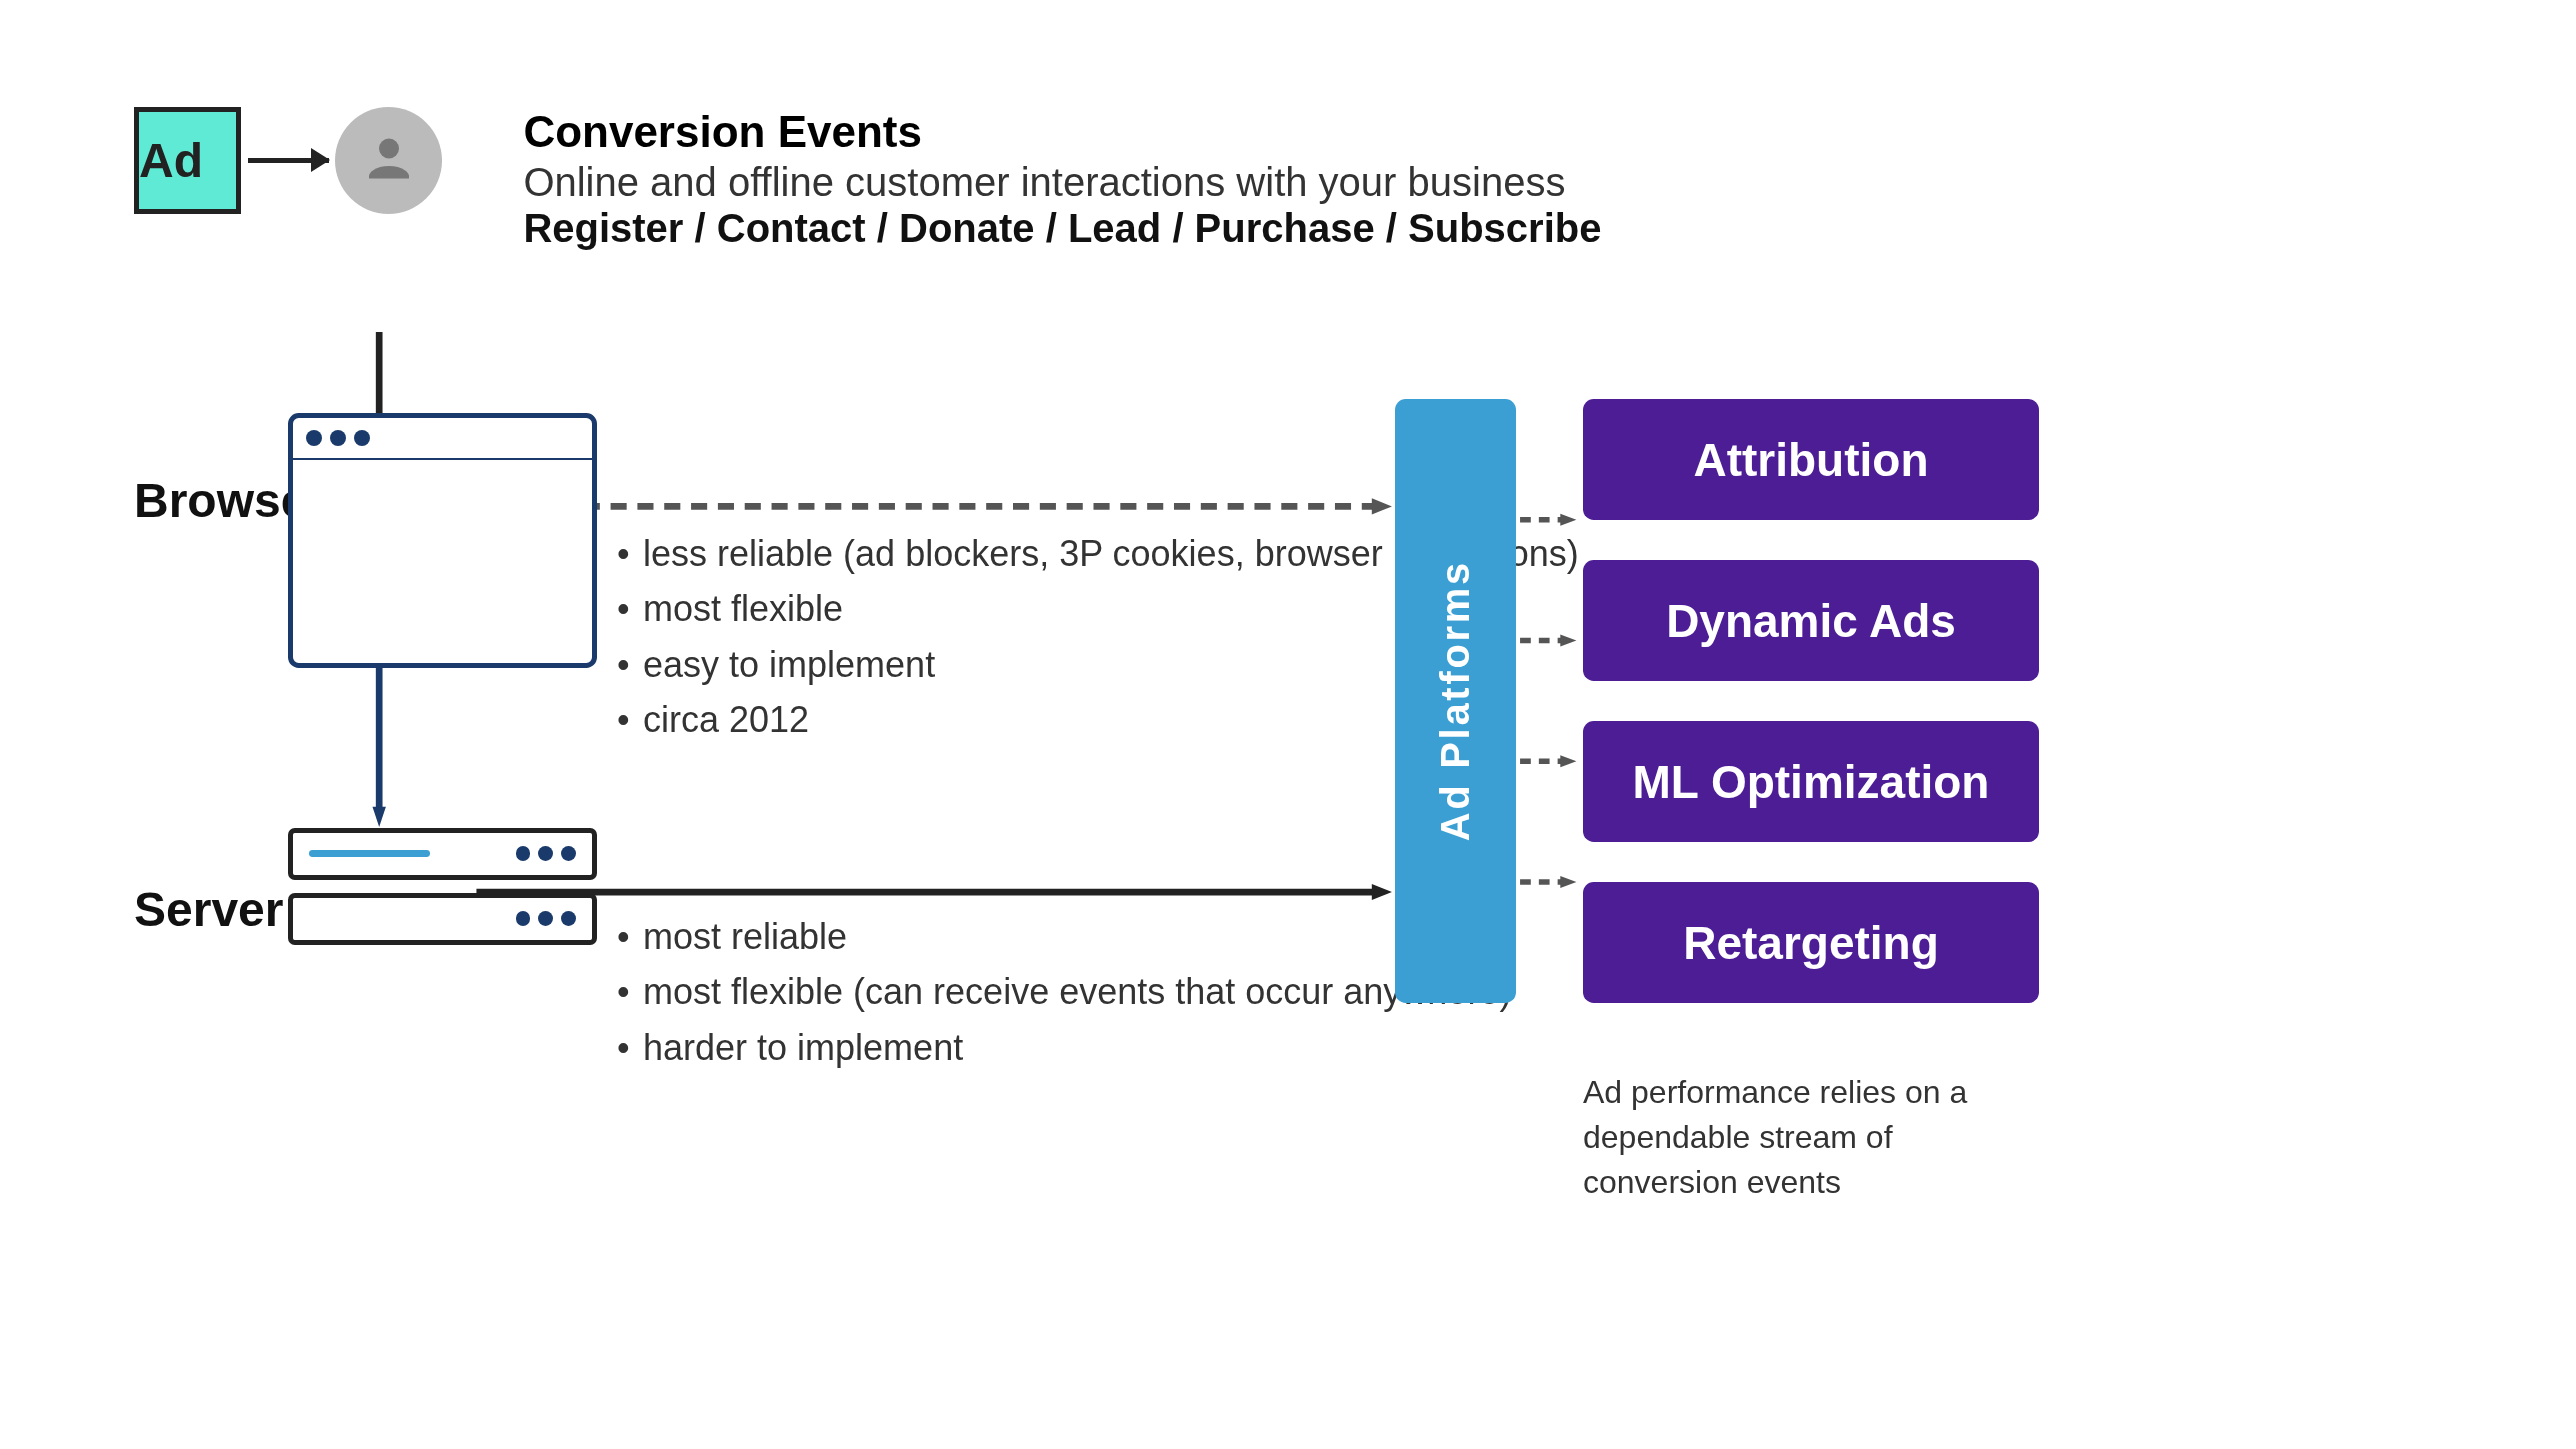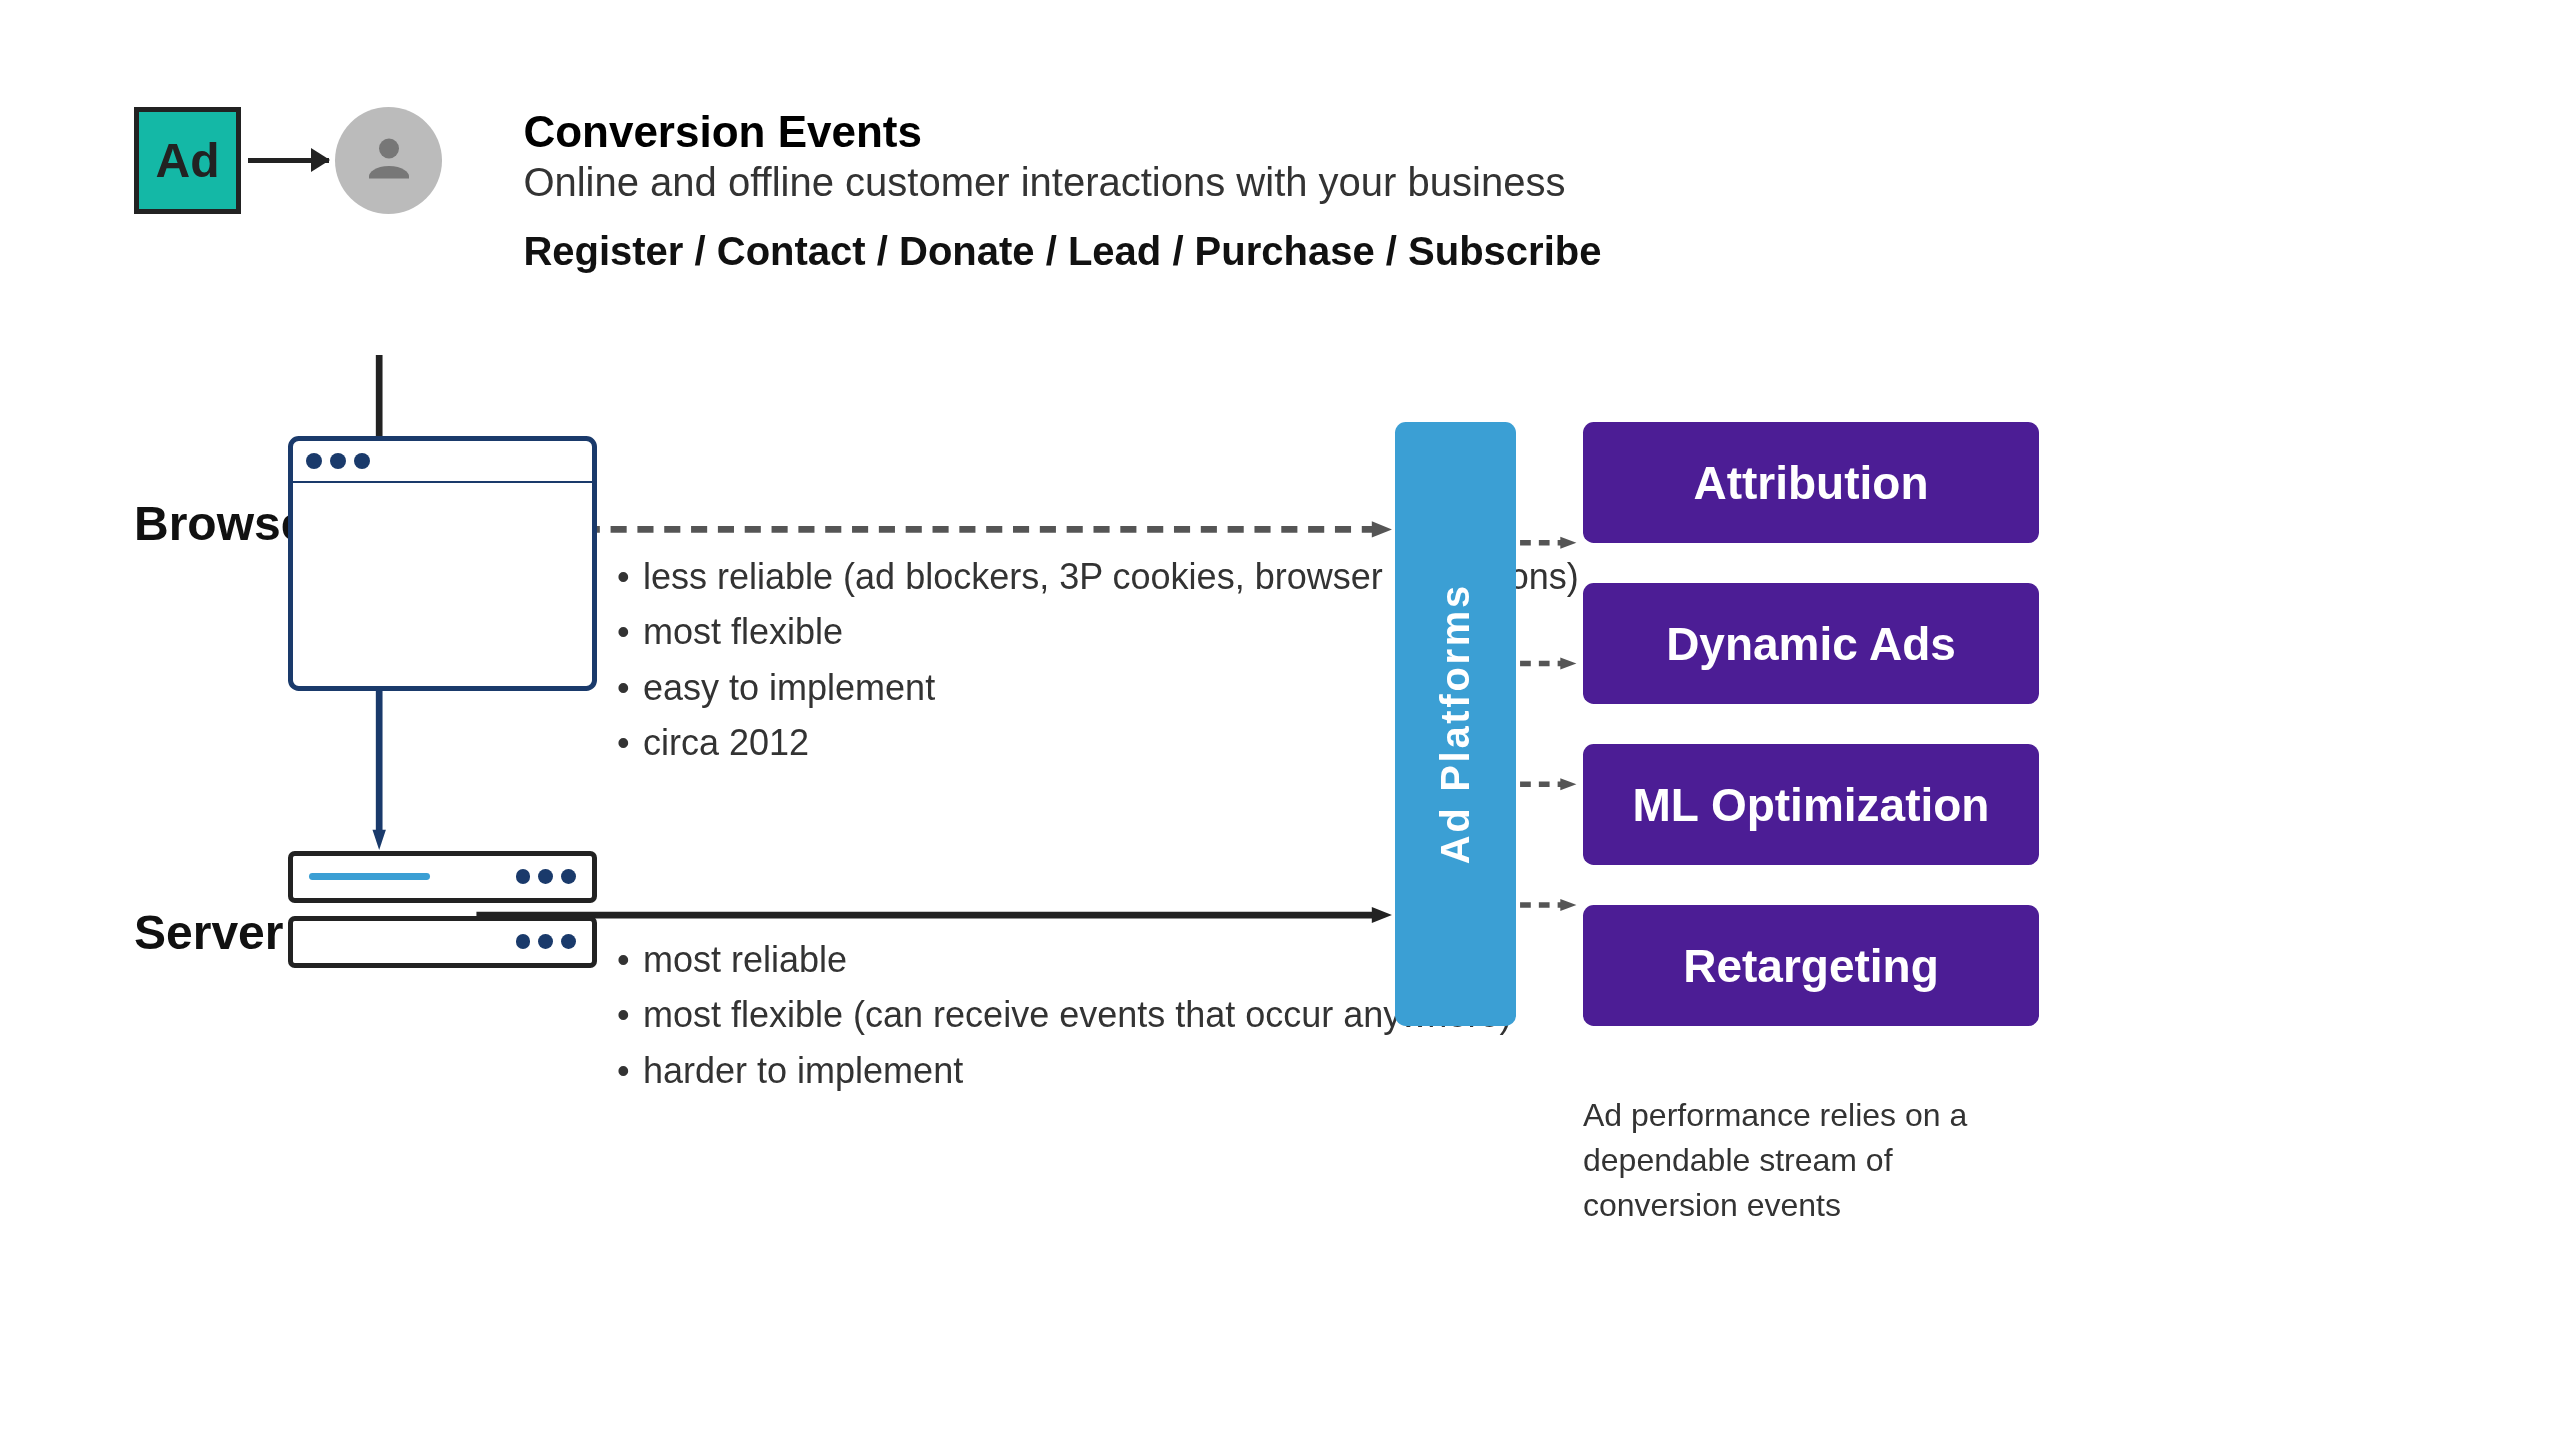--- a/index.html
+++ b/index.html
@@ -32,25 +32,24 @@
       margin-right: 81px;
       flex-shrink: 0;
     }
 
     .ad-box {
       width: 107px;
       height: 107px;
       border: 5.4px solid #222;
       display: flex;
       align-items: center;
-      justify-content: center;
       font-size: 48px;
       font-weight: bold;
       color: #222;
-      background: #14b8a6;
+      background: #5eead4;
     }
 
     .arrow-right-small {
       width: 81px;
       height: 5.4px;
       background: #222;
       position: relative;
       margin: 0 6.7px;
     }
     .arrow-right-small::after {
@@ -80,21 +79,21 @@
     .conversion-title {
       font-size: 44px;
       font-weight: bold;
       color: #000000;
       margin-bottom: 3px;
     }
 
     .conversion-subtitle {
       font-size: 40px;
       color: #333;
-      margin-bottom: 24px;
+      margin-bottom: 1px;
     }
 
     .conversion-types {
       font-size: 40px;
       font-weight: bold;
       color: #111;
     }
 
     
     .browser-window {

